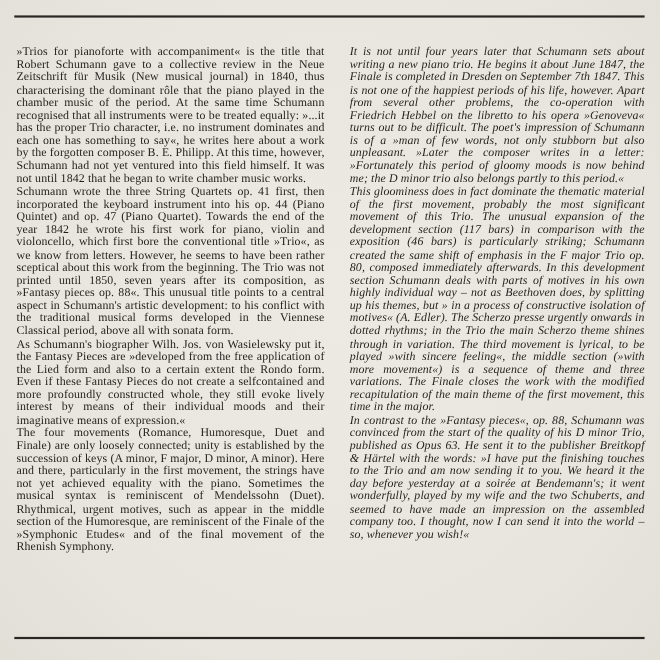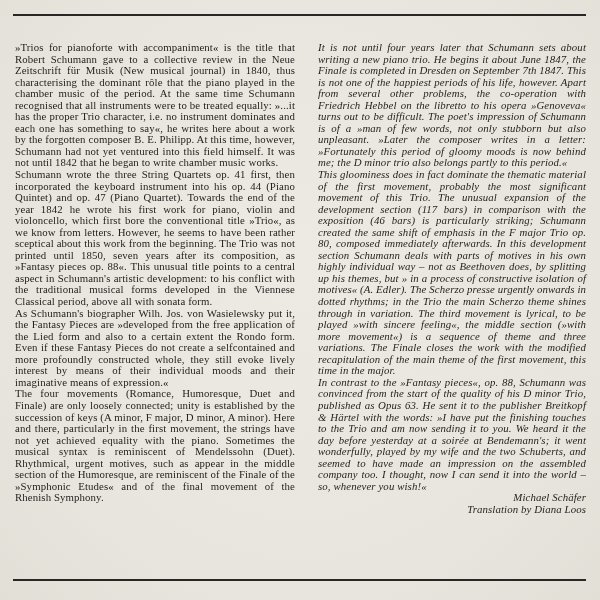--- a/index.html
+++ b/index.html
@@ -65,23 +65,19 @@
       <p>Schumann wrote the three String Quartets op. 41 first, then incorporated the keyboard instrument into his op. 44 (Piano Quintet) and op. 47 (Piano Quartet). Towards the end of the year 1842 he wrote his first work for piano, violin and violoncello, which first bore the conventional title »Trio«, as we know from letters. However, he seems to have been rather sceptical about this work from the beginning. The Trio was not printed until 1850, seven years after its composition, as »Fantasy pieces op. 88«. This unusual title points to a central aspect in Schumann's artistic development: to his conflict with the traditional musical forms developed in the Viennese Classical period, above all with sonata form.</p>
       <p>As Schumann's biographer Wilh. Jos. von Wasielewsky put it, the Fantasy Pieces are »developed from the free application of the Lied form and also to a certain extent the Rondo form. Even if these Fantasy Pieces do not create a selfcontained and more profoundly constructed whole, they still evoke lively interest by means of their individual moods and their imaginative means of expression.«</p>
       <p>The four movements (Romance, Humoresque, Duet and Finale) are only loosely connected; unity is established by the succession of keys (A minor, F major, D minor, A minor). Here and there, particularly in the first movement, the strings have not yet achieved equality with the piano. Sometimes the musical syntax is reminiscent of Mendelssohn (Duet). Rhythmical, urgent motives, such as appear in the middle section of the Humoresque, are reminiscent of the Finale of the »Symphonic Etudes« and of the final movement of the Rhenish Symphony.</p>
     </div>
 
     <div class="col col-right">
       <p>It is not until four years later that Schumann sets about writing a new piano trio. He begins it about June 1847, the Finale is completed in Dresden on September 7th 1847. This is not one of the happiest periods of his life, however. Apart from several other problems, the co-operation with Friedrich Hebbel on the libretto to his opera »Genoveva« turns out to be difficult. The poet's impression of Schumann is of a »man of few words, not only stubborn but also unpleasant. »Later the composer writes in a letter: »Fortunately this period of gloomy moods is now behind me; the D minor trio also belongs partly to this period.«</p>
       <p>This gloominess does in fact dominate the thematic material of the first movement, probably the most significant movement of this Trio. The unusual expansion of the development section (117 bars) in comparison with the exposition (46 bars) is particularly striking; Schumann created the same shift of emphasis in the F major Trio op. 80, composed immediately afterwards. In this development section Schumann deals with parts of motives in his own highly individual way – not as Beethoven does, by splitting up his themes, but » in a process of constructive isolation of motives« (A. Edler). The Scherzo presse urgently onwards in dotted rhythms; in the Trio the main Scherzo theme shines through in variation. The third movement is lyrical, to be played »with sincere feeling«, the middle section (»with more movement«) is a sequence of theme and three variations. The Finale closes the work with the modified recapitulation of the main theme of the first movement, this time in the major.</p>
       <p>In contrast to the »Fantasy pieces«, op. 88, Schumann was convinced from the start of the quality of his D minor Trio, published as Opus 63. He sent it to the publisher Breitkopf &amp; Härtel with the words: »I have put the finishing touches to the Trio and am now sending it to you. We heard it the day before yesterday at a soirée at Bendemann's; it went wonderfully, played by my wife and the two Schuberts, and seemed to have made an impression on the assembled company too. I thought, now I can send it into the world – so, whenever you wish!«</p>
 
-      <div class="signature">
-        <div>Michael Schäfer</div>
-        <div>Translation by Diana Loos</div>
-      </div>
     </div>
 
   </div>
 
   <div class="rule rule-bottom"></div>
 
 </div>
 
 </body></html>

